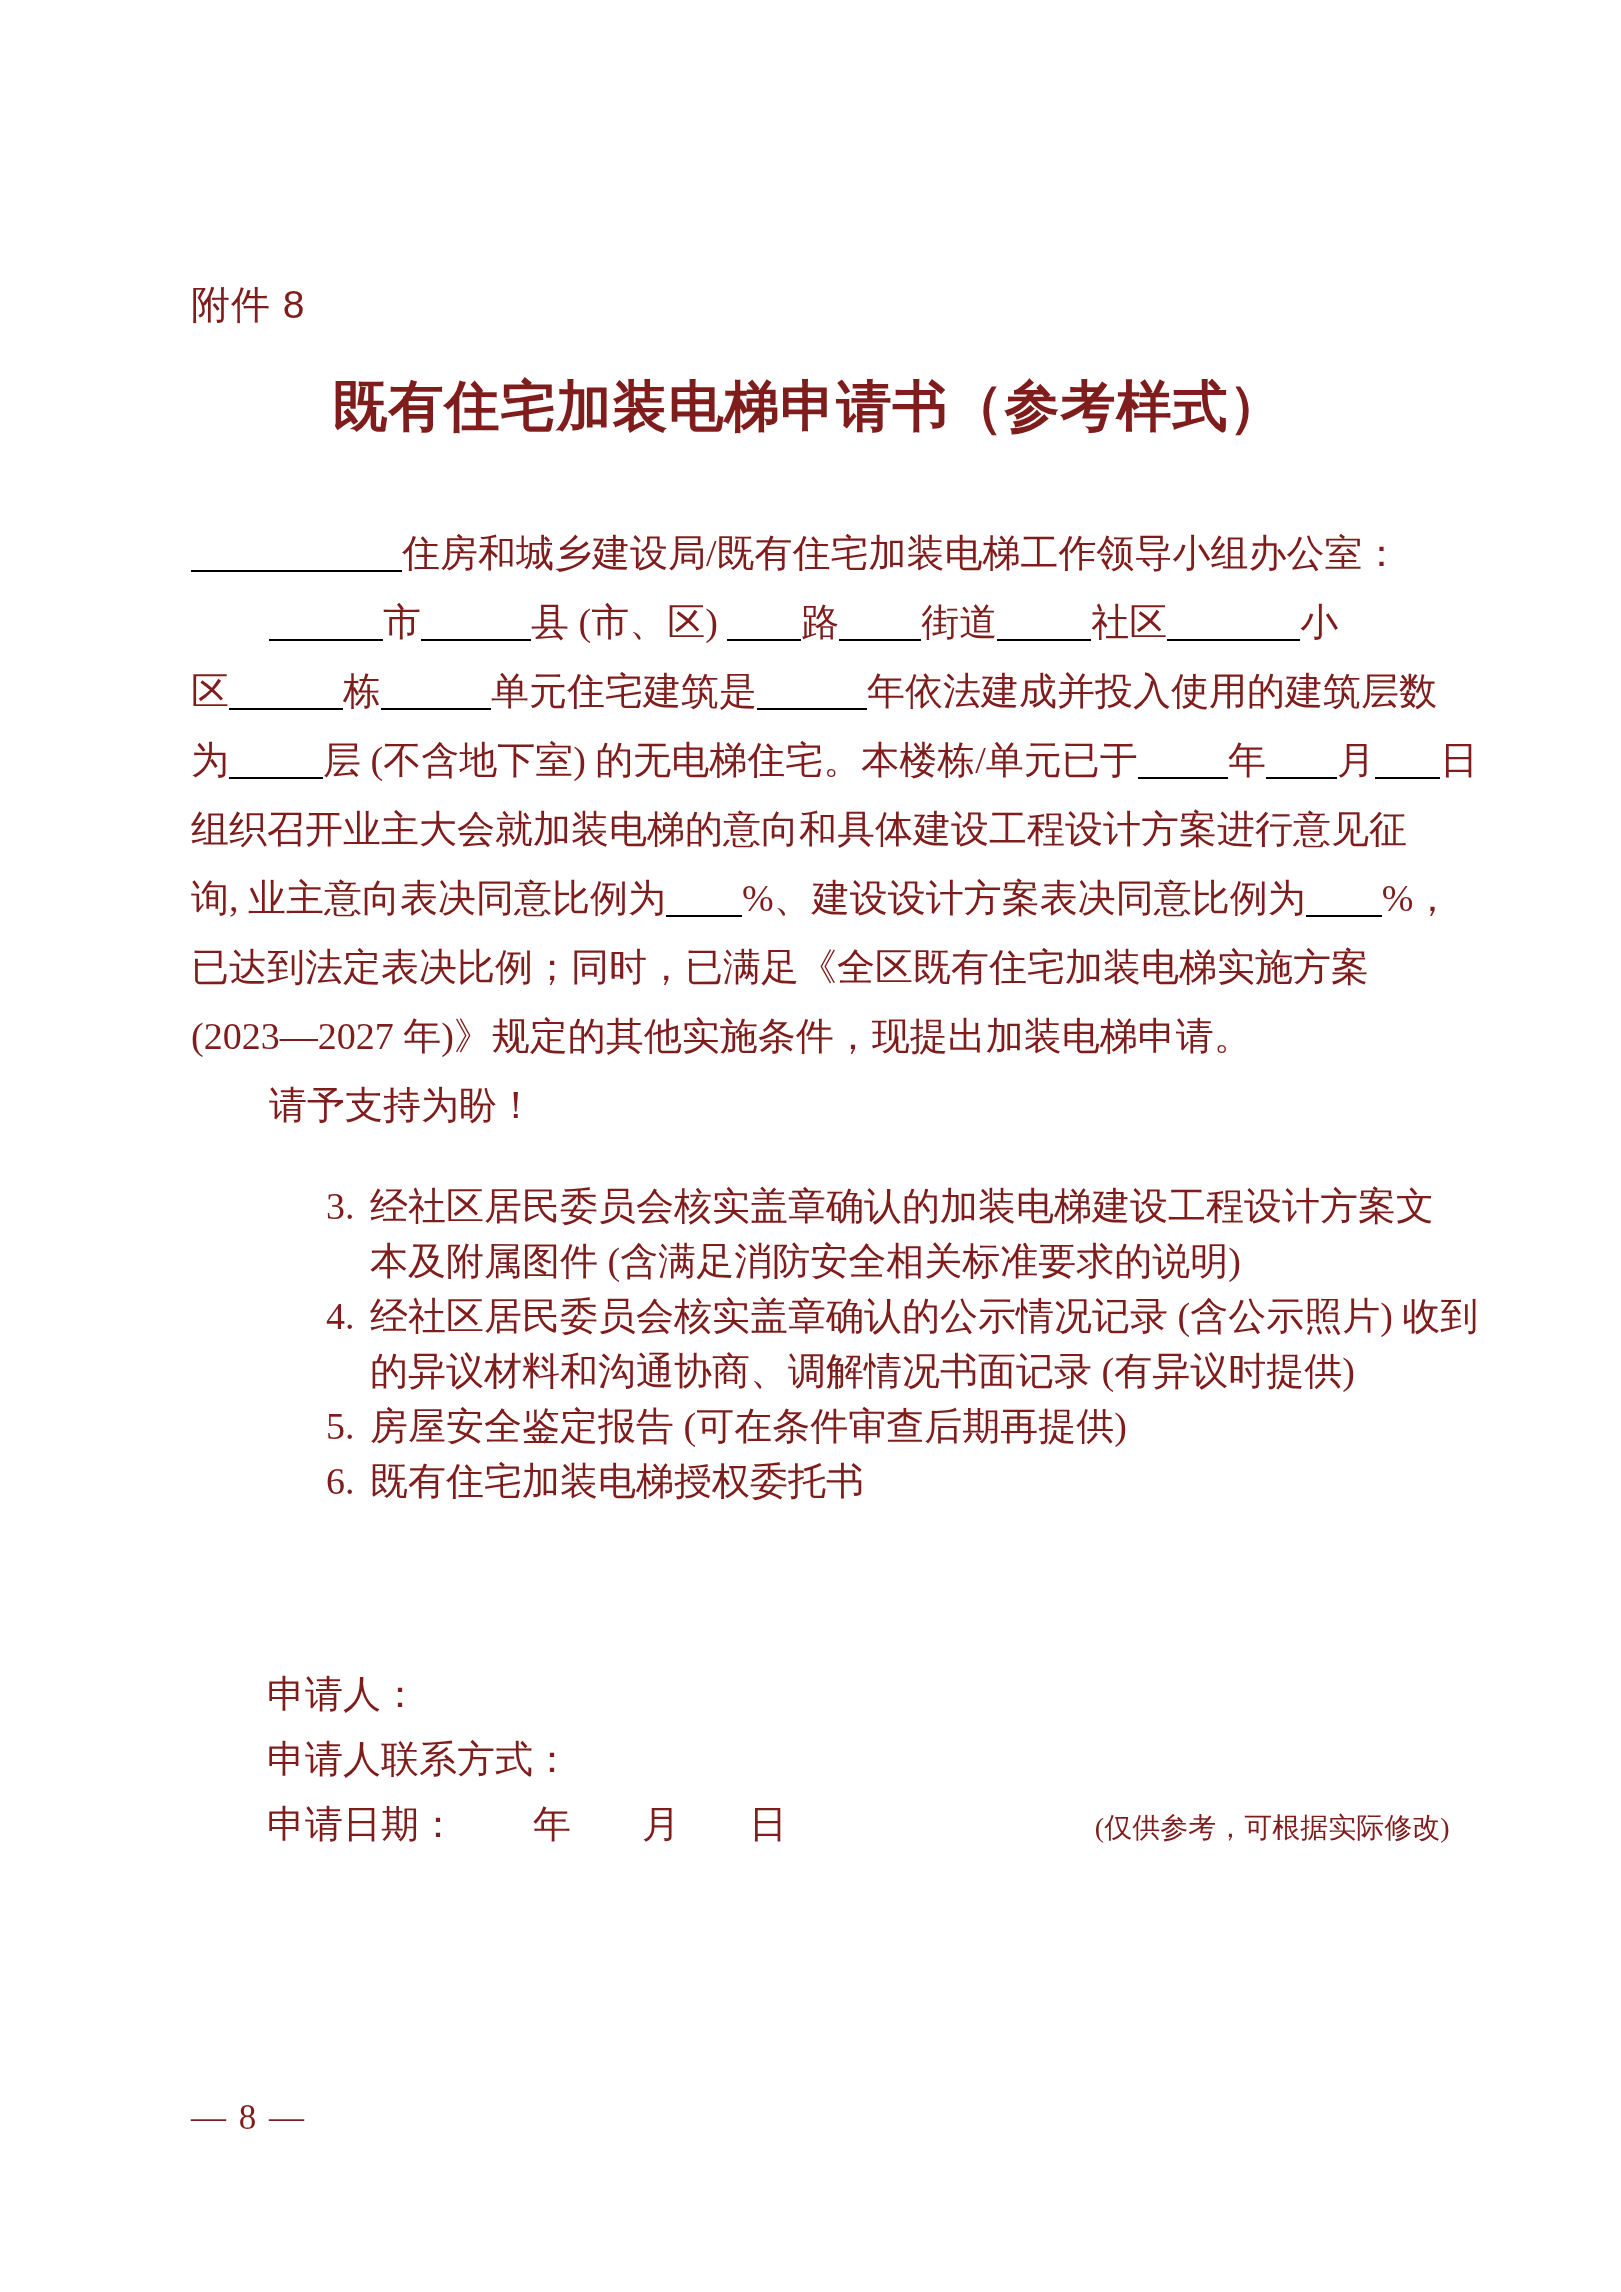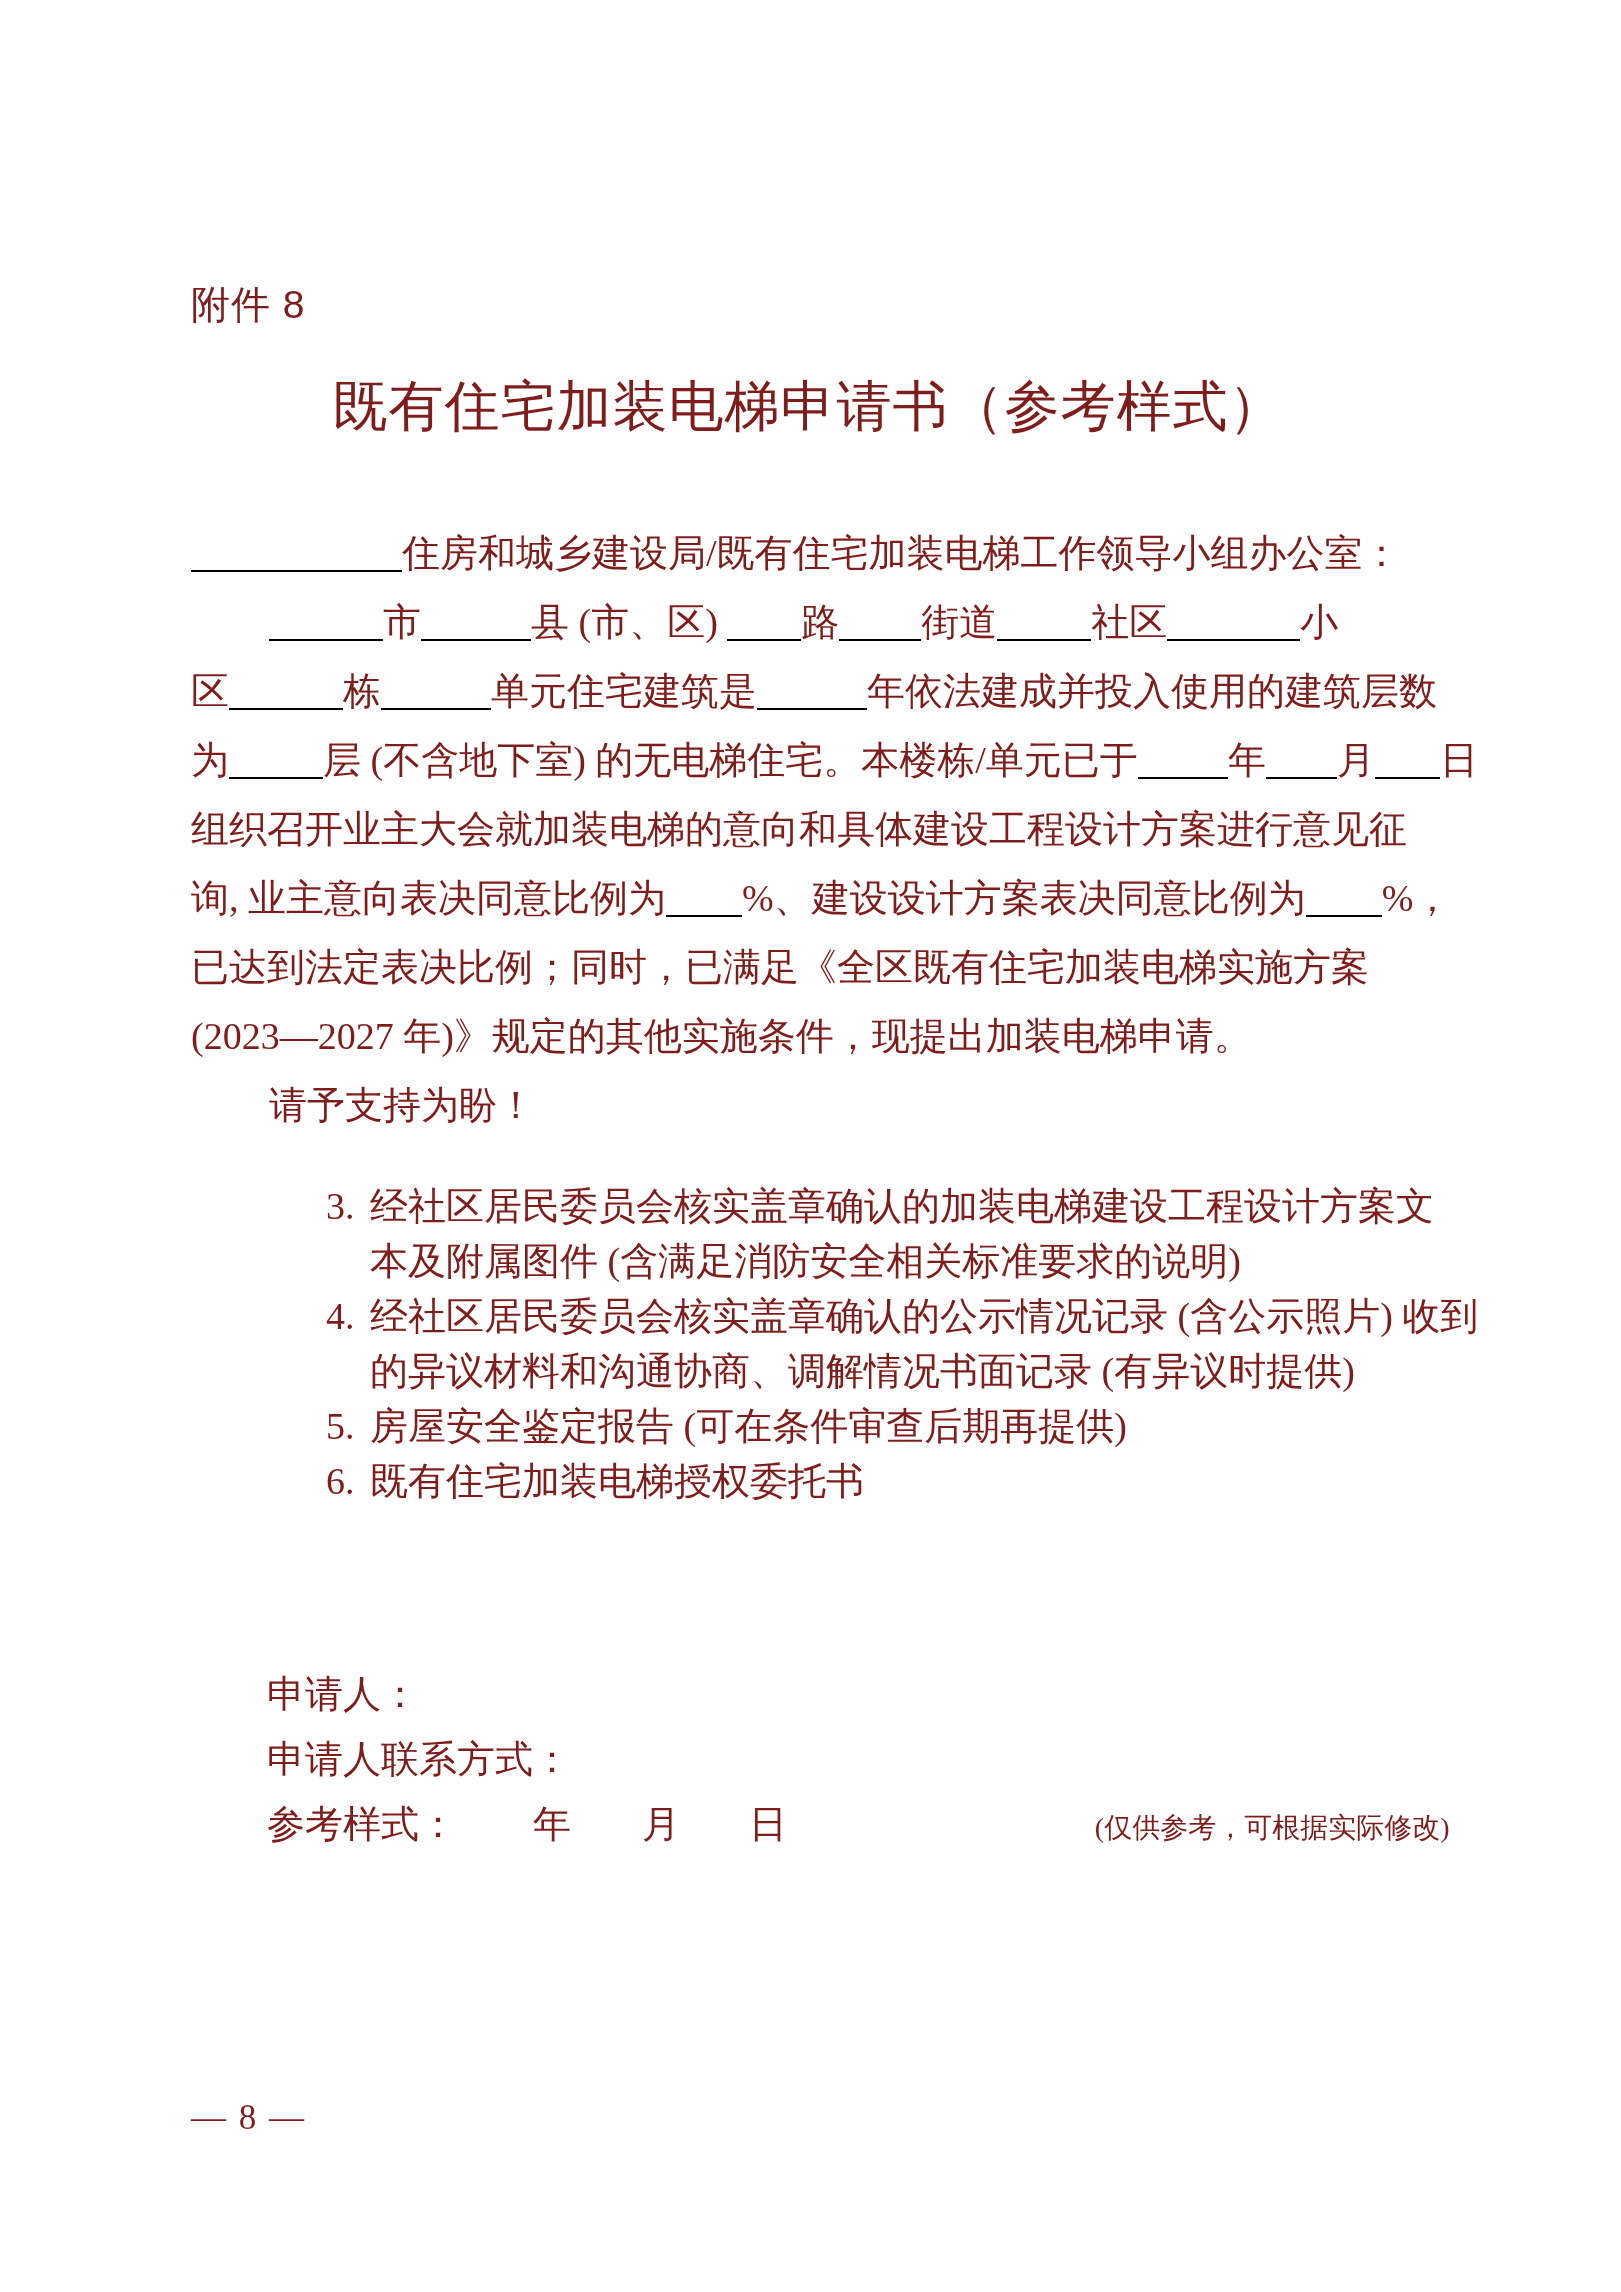--- a/index.html
+++ b/index.html
@@ -17,21 +17,21 @@
   .attach-no{
     font-family:"Liberation Sans","DejaVu Sans",sans-serif;
     font-size:39px;
     line-height:45px;
     letter-spacing:1px;
   }
   .doc-title{
     margin:49px 0 0 0;
     text-align:center;
     font-family:"Liberation Sans","DejaVu Sans",sans-serif;
-    font-weight:normal;
+    font-weight:bold;
     font-size:55px;
     line-height:61px;
     letter-spacing:1px;
   }
   .salutation{margin-top:82px;}
   .body-line{
     font-size:38px;
     line-height:69px;
     height:69px;
     white-space:nowrap;
@@ -112,21 +112,21 @@
       <div class="att-line item"><span class="num">4.</span><span class="txt">经社区居民委员会核实盖章确认的公示情况记录 (含公示照片) 收到</span></div>
       <div class="att-line cont"><span class="txt">的异议材料和沟通协商、调解情况书面记录 (有异议时提供)</span></div>
       <div class="att-line item"><span class="num">5.</span><span class="txt">房屋安全鉴定报告 (可在条件审查后期再提供)</span></div>
       <div class="att-line item"><span class="num">6.</span><span class="txt">既有住宅加装电梯授权委托书</span></div>
     </div>
 
   <div class="sig">
     <div class="sig-line">申请人：</div>
     <div class="sig-line">申请人联系方式：</div>
     <div class="sig-line date-row">
-      <span id="date-left"><span class="txt">参考样式：</span><span class="gap" style="width: 76px;"></span><span class="txt">年</span><span class="gap" style="width: 71px;"></span><span class="txt">月</span><span class="gap" style="width: 69px;"></span><span class="txt">日</span></span>
+      <span id="date-left"><span class="txt">申请日期：</span><span class="gap" style="width: 76px;"></span><span class="txt">年</span><span class="gap" style="width: 71px;"></span><span class="txt">月</span><span class="gap" style="width: 69px;"></span><span class="txt">日</span></span>
       <span class="note">(仅供参考，可根据实际修改)</span>
     </div>
   </div>
 
   <div class="page-no">— 8 —</div>
 
 </div>
 
 
 </body></html>

